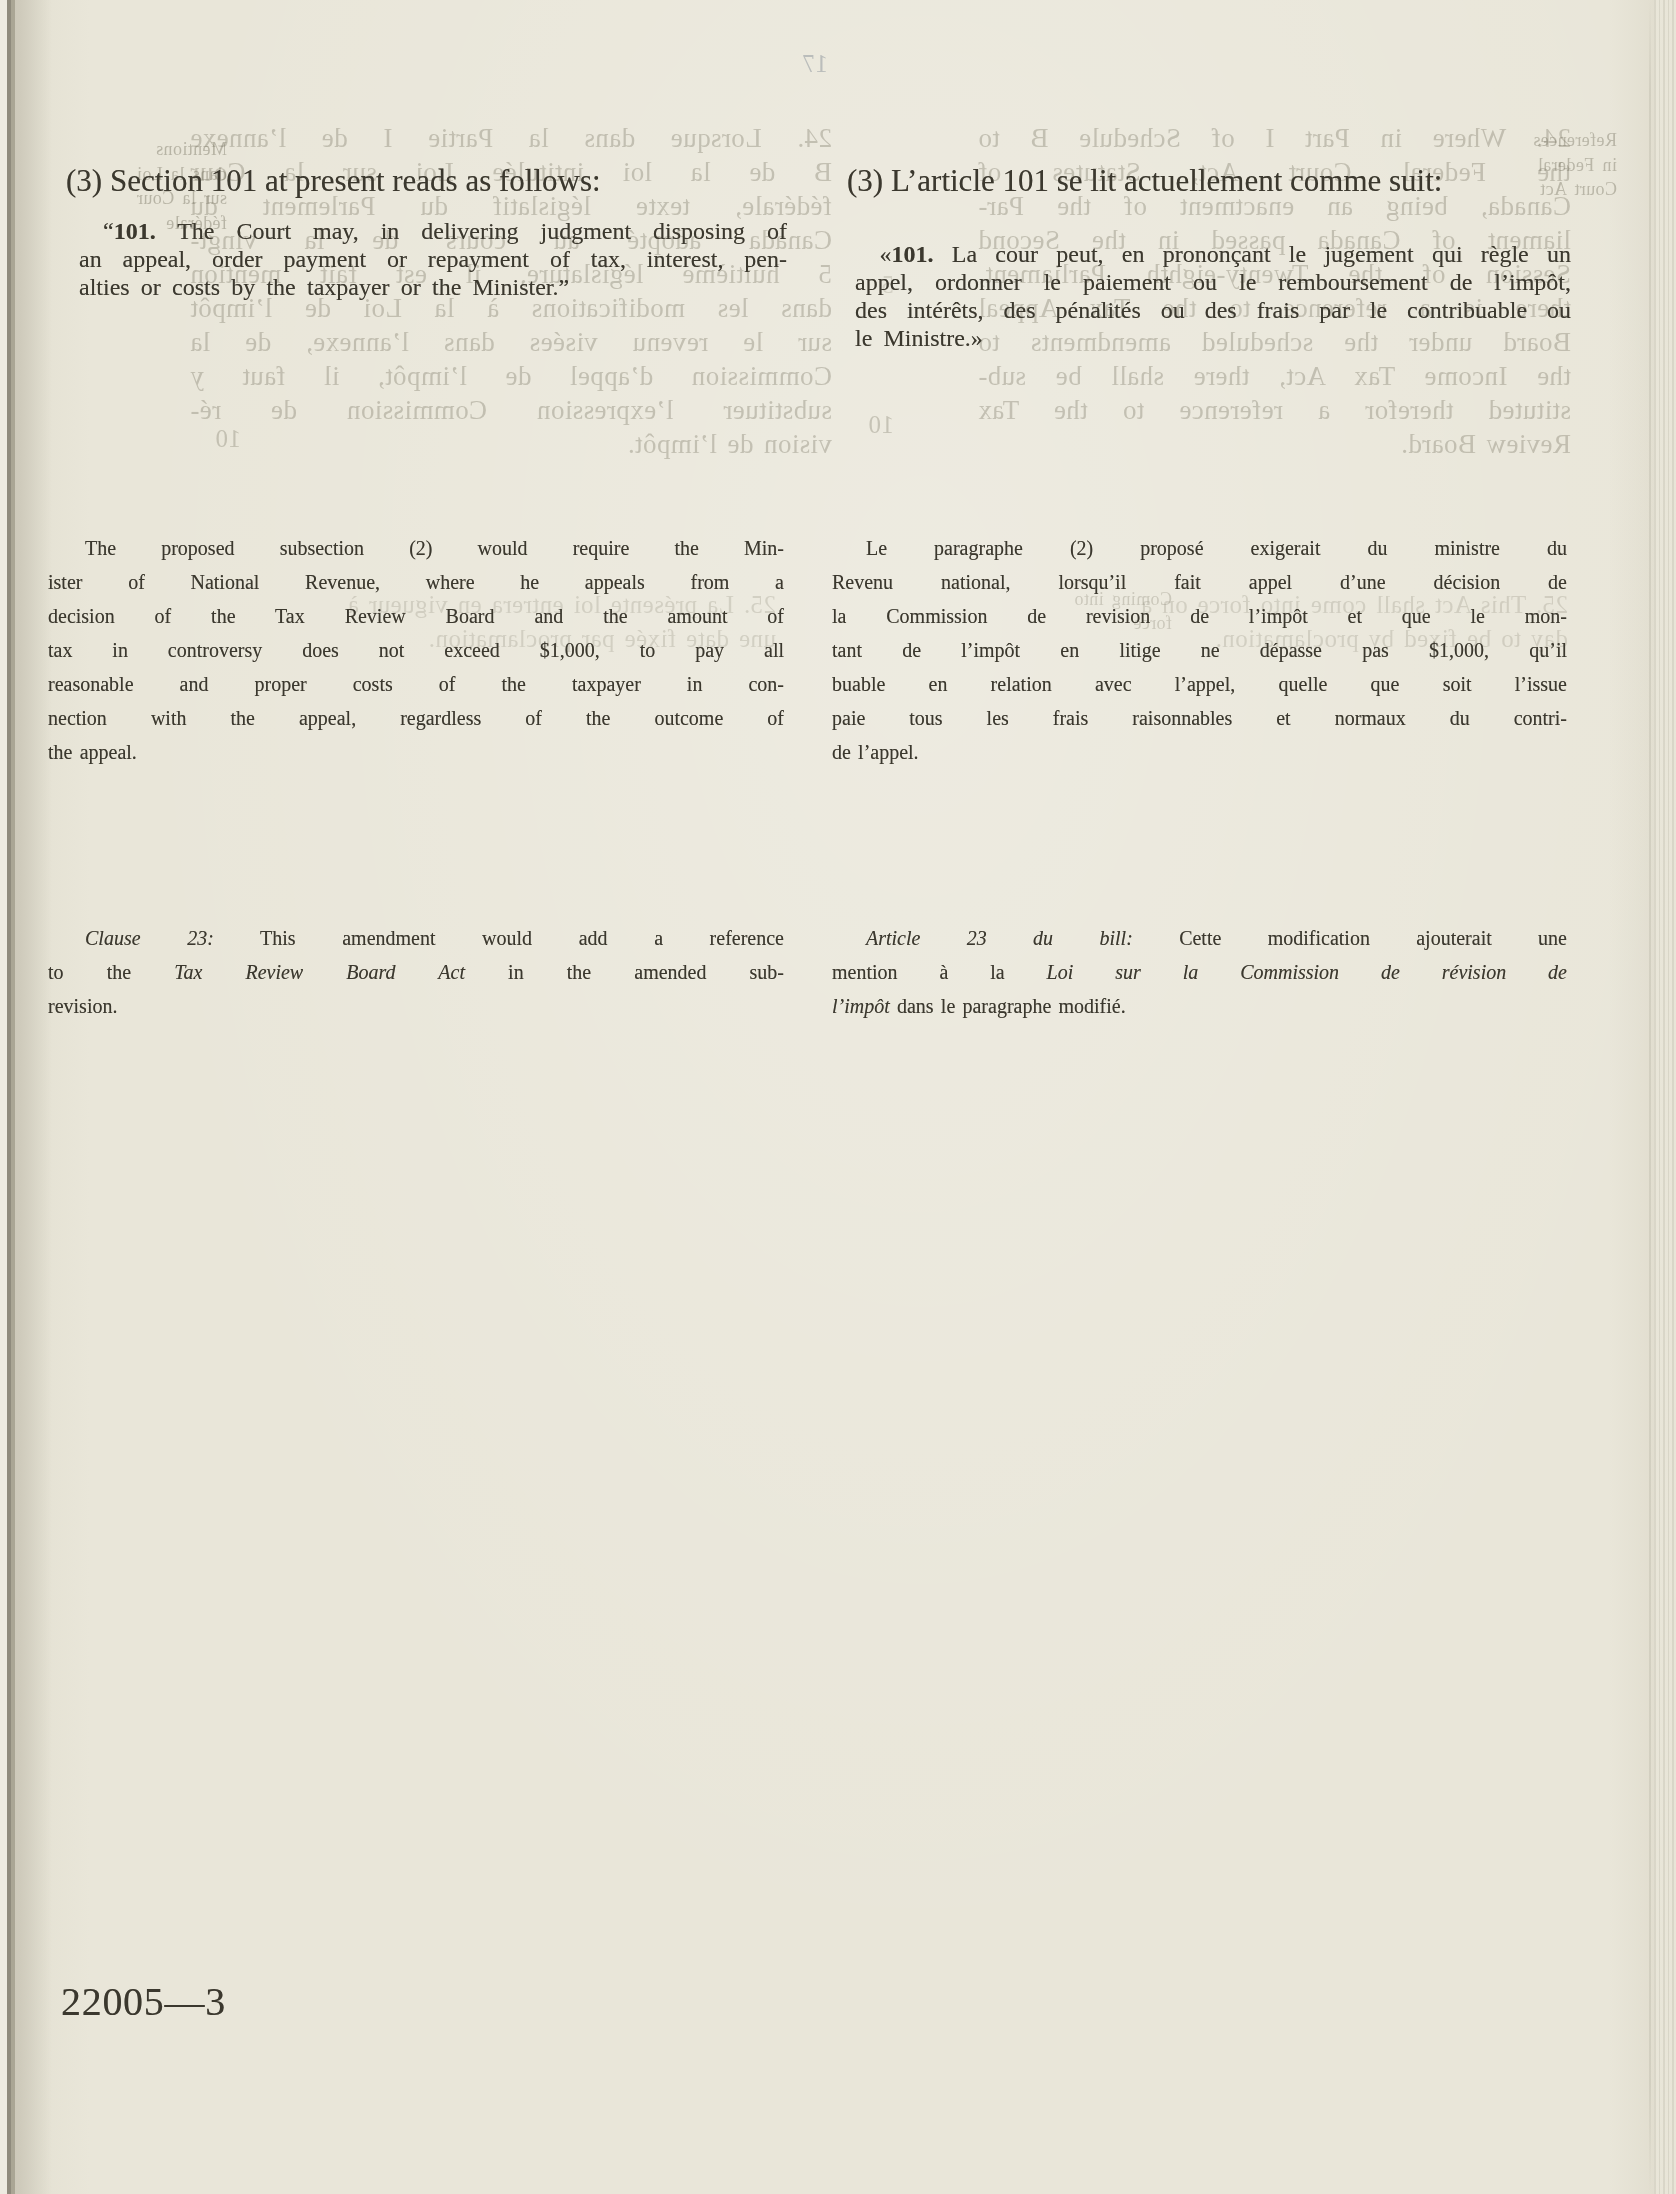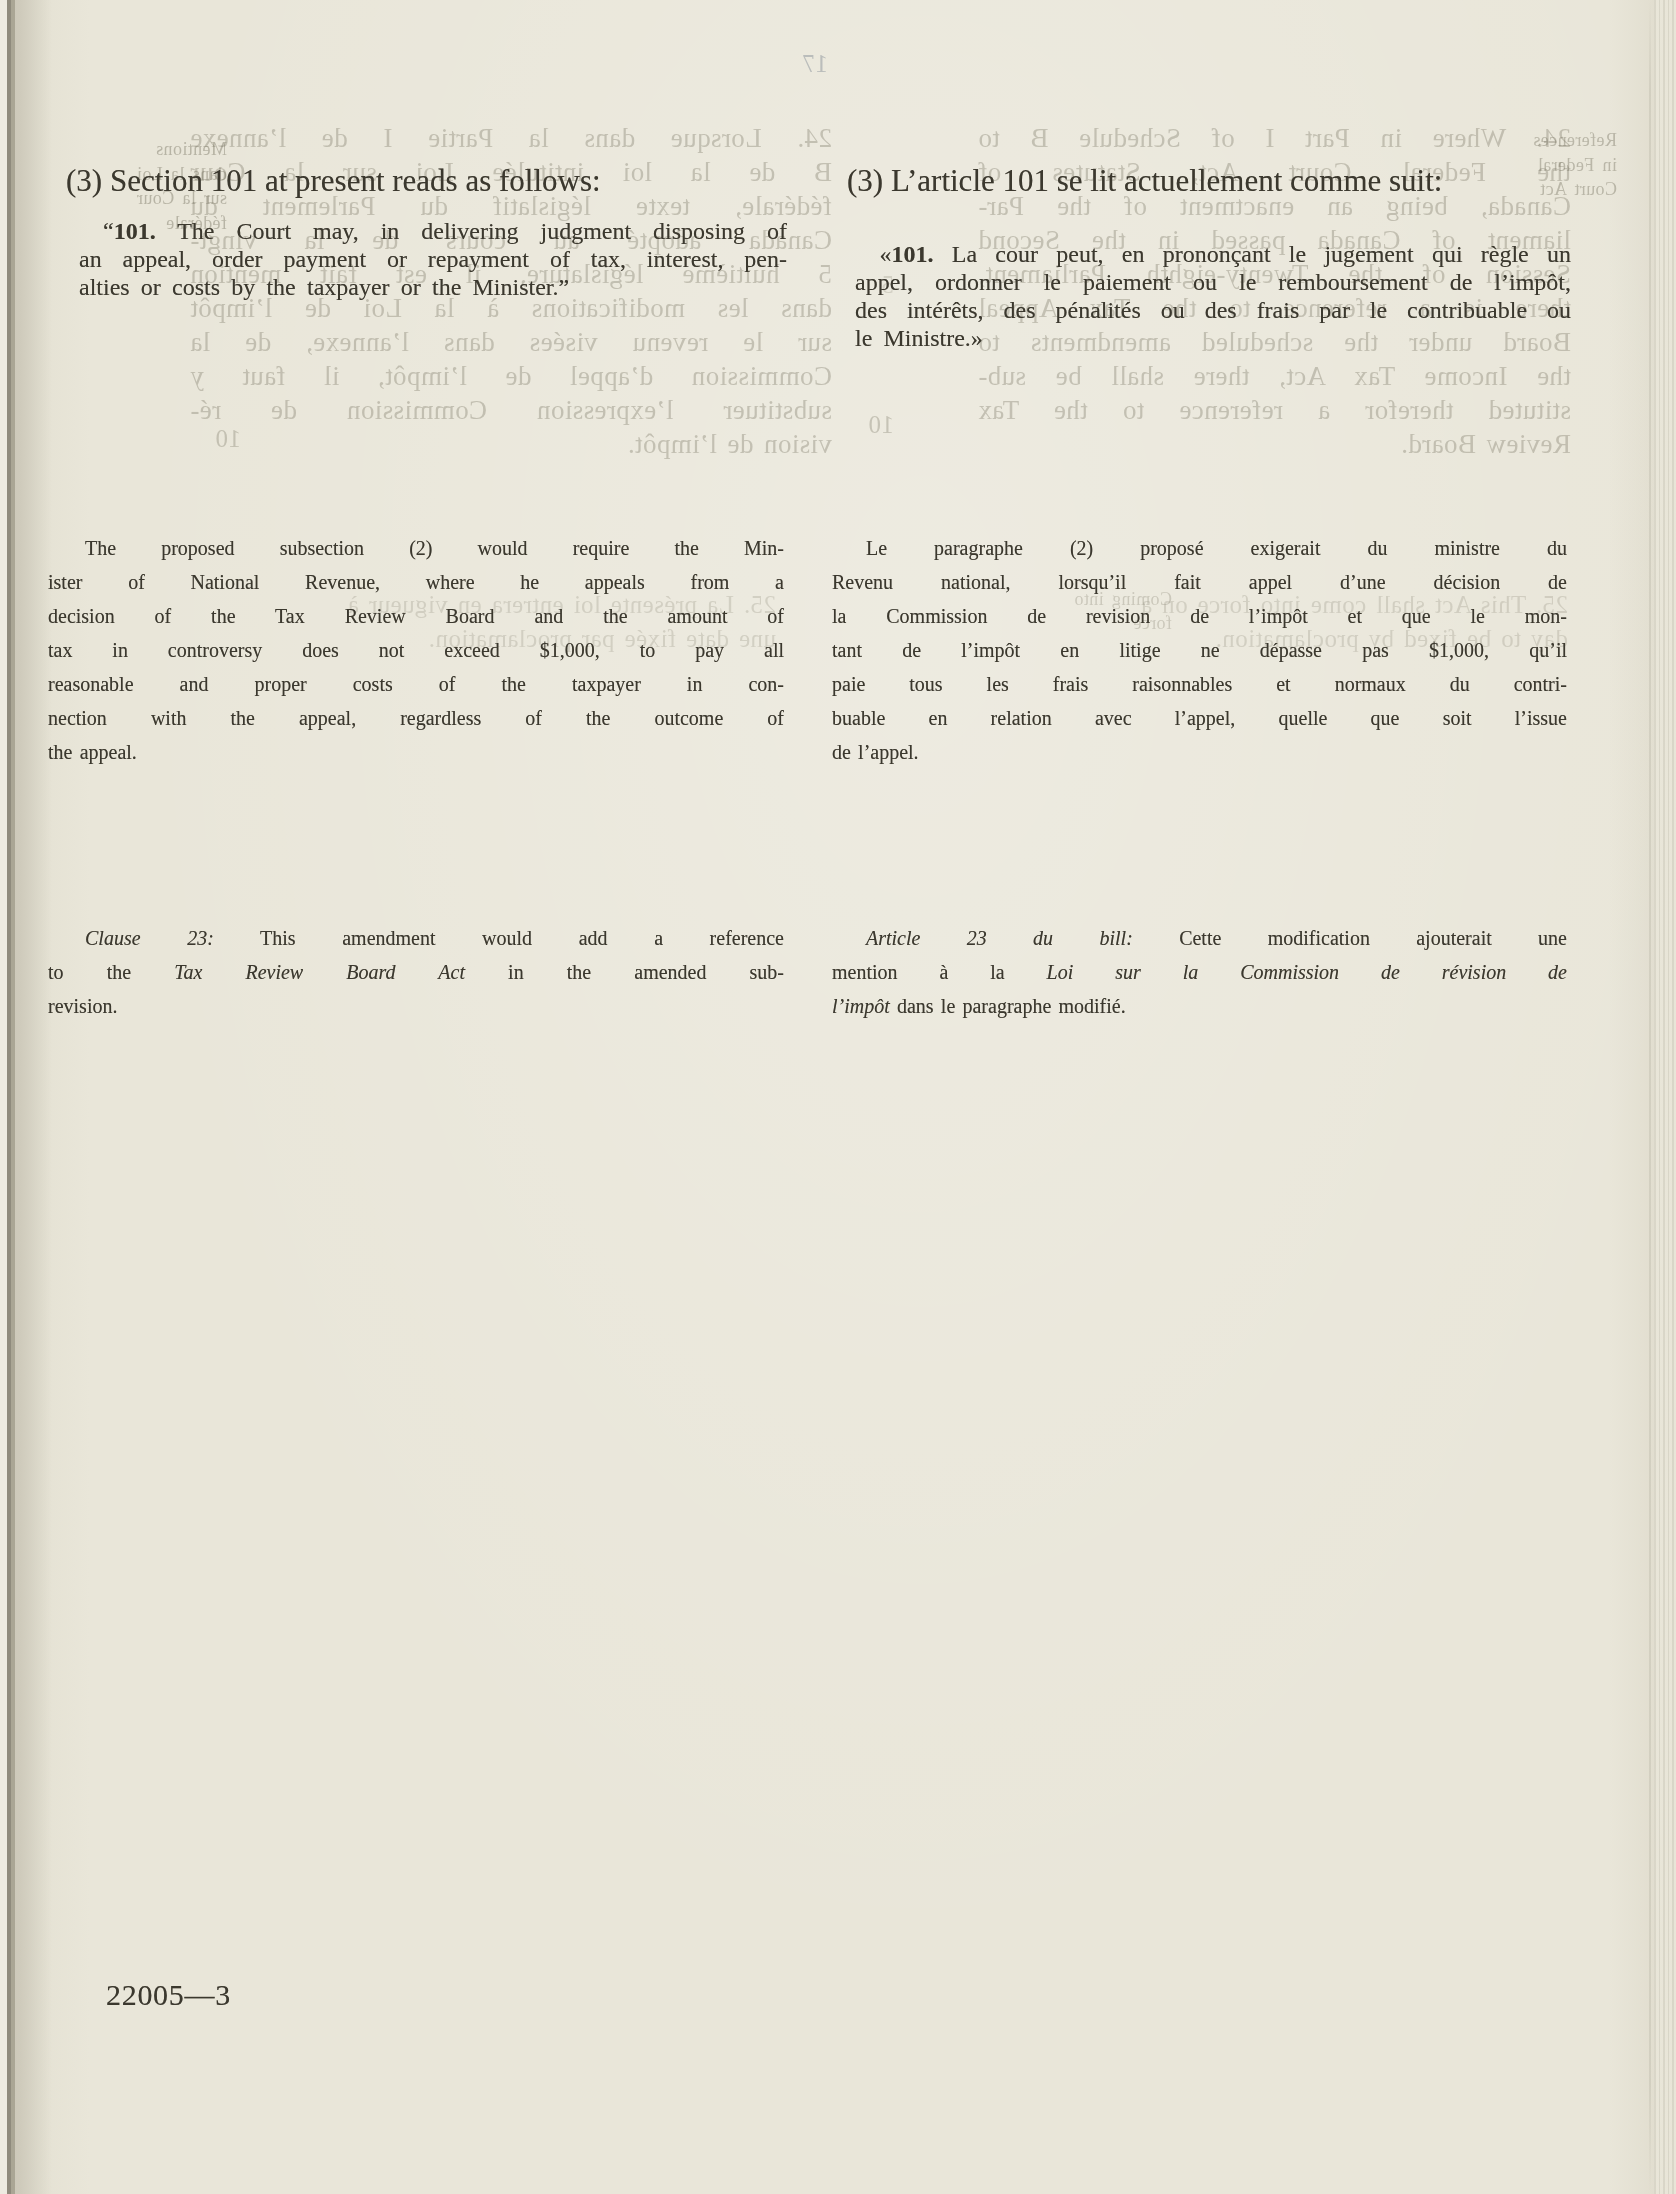--- a/index.html
+++ b/index.html
@@ -43,22 +43,22 @@
   .quote{font-size:24px;line-height:28px;word-spacing:5.2px;
     text-shadow:0 0 0.4px rgba(59,56,46,.45);font-family:Liberation Serif, serif;}
   .en-quote{left:79px;top:217px;width:708px;}
   .fr-quote{left:855px;top:216px;width:716px;}
   .para{font-size:20px;line-height:34px;word-spacing:2.2px;
     text-shadow:0 0 0.4px rgba(59,56,46,.45);}
   .en-para{left:48px;top:531px;width:736px;}
   .fr-para{left:832px;top:531px;width:735px;}
   .en-clause{left:48px;top:921px;width:736px;}
   .fr-clause{left:832px;top:921px;width:735px;}
-  .footer{position:absolute;left:61px;top:1978px;font-size:30px;letter-spacing:0.7px;
-    text-shadow:0 0 0.4px rgba(59,56,46,.45);margin-left:45px;}
+  .footer{position:absolute;left:61px;top:1978px;font-size:40px;letter-spacing:0.7px;
+    text-shadow:0 0 0.4px rgba(59,56,46,.45);}
   .line{text-align:justify;text-align-last:justify;}
   .line.last{text-align-last:left;}
   .en-quote .line.first{text-indent:24px;}
   .fr-quote .line.first{text-indent:24.6px;margin-top:24px;}
   .en-para .line.first,.en-clause .line.first{text-indent:37px;}
   .fr-para .line.first,.fr-clause .line.first{text-indent:34px;}
   
   .ghost{position:absolute;transform:scaleX(-1);color:#6f6b59;
     filter:blur(0.6px);letter-spacing:0.4px;word-spacing:3px;}
   .ghost .gl{text-align:justify;text-align-last:justify;}
@@ -156,22 +156,22 @@
       <div class="line">tax in controversy does not exceed $1,000, to pay all</div>
       <div class="line">reasonable and proper costs of the taxpayer in con-</div>
       <div class="line">nection with the appeal, regardless of the outcome of</div>
       <div class="line last">the appeal.</div>
     </div>
   <div class="block para fr-para">
       <div class="line first">Le paragraphe (2) proposé exigerait du ministre du</div>
       <div class="line">Revenu national, lorsqu’il fait appel d’une décision de</div>
       <div class="line">la Commission de revision de l’impôt et que le mon-</div>
       <div class="line">tant de l’impôt en litige ne dépasse pas $1,000, qu’il</div>
+      <div class="line">buable en relation avec l’appel, quelle que soit l’issue</div>
       <div class="line">paie tous les frais raisonnables et normaux du contri-</div>
-      <div class="line">buable en relation avec l’appel, quelle que soit l’issue</div>
       <div class="line last">de l’appel.</div>
     </div>
 
   <div class="block para en-clause">
       <div class="line first"><i>Clause 23:</i> This amendment would add a reference</div>
       <div class="line">to the <i>Tax Review Board Act</i> in the amended sub-</div>
       <div class="line last">revision.</div>
     </div>
   <div class="block para fr-clause">
       <div class="line first"><i>Article 23 du bill:</i> Cette modification ajouterait une</div>

